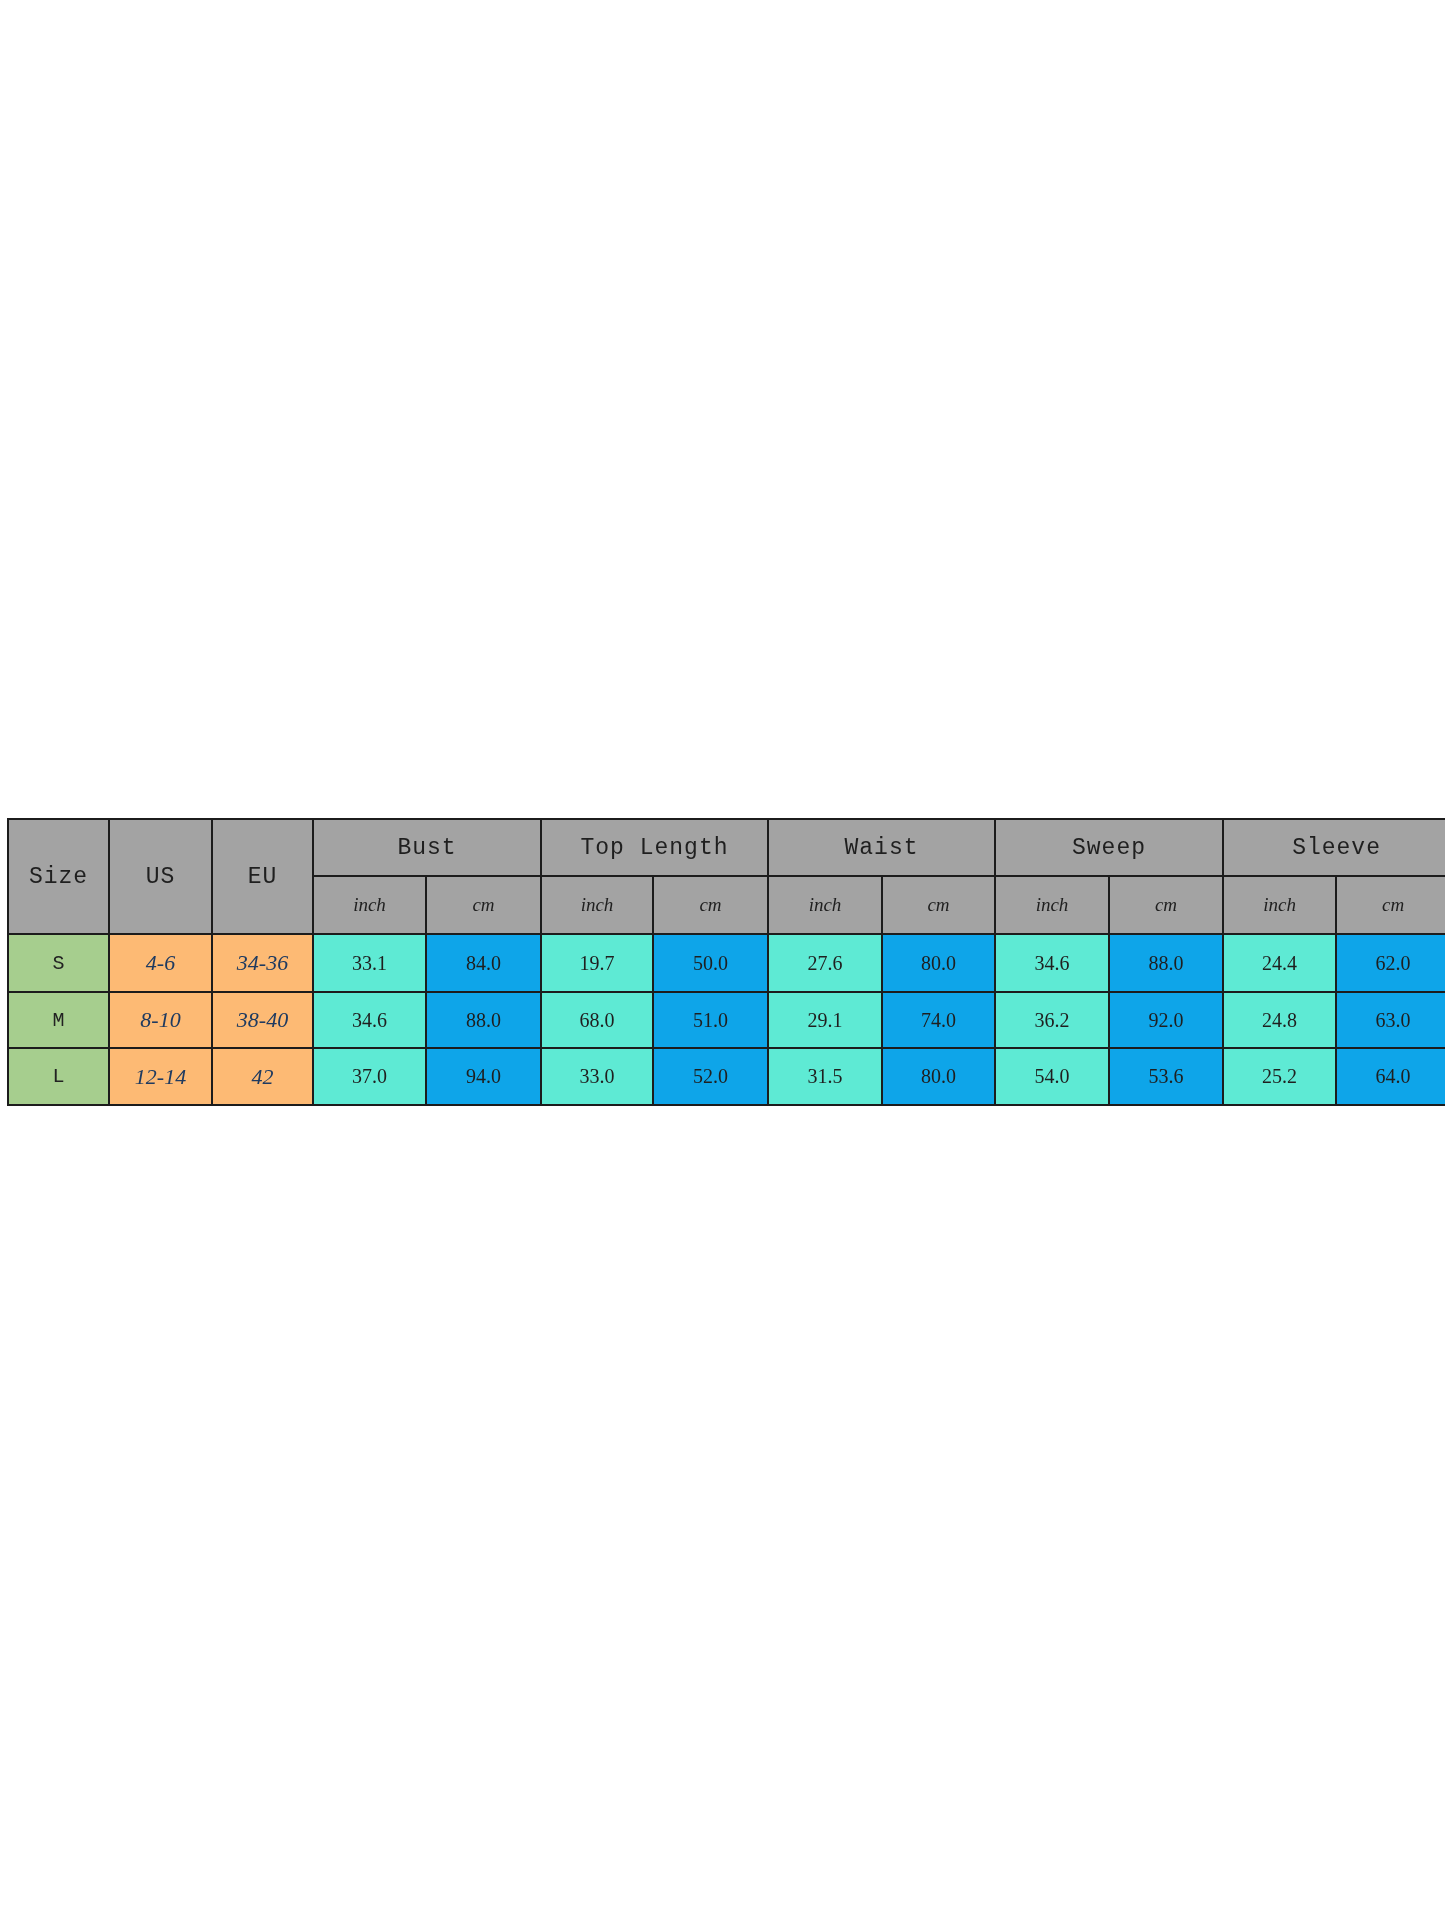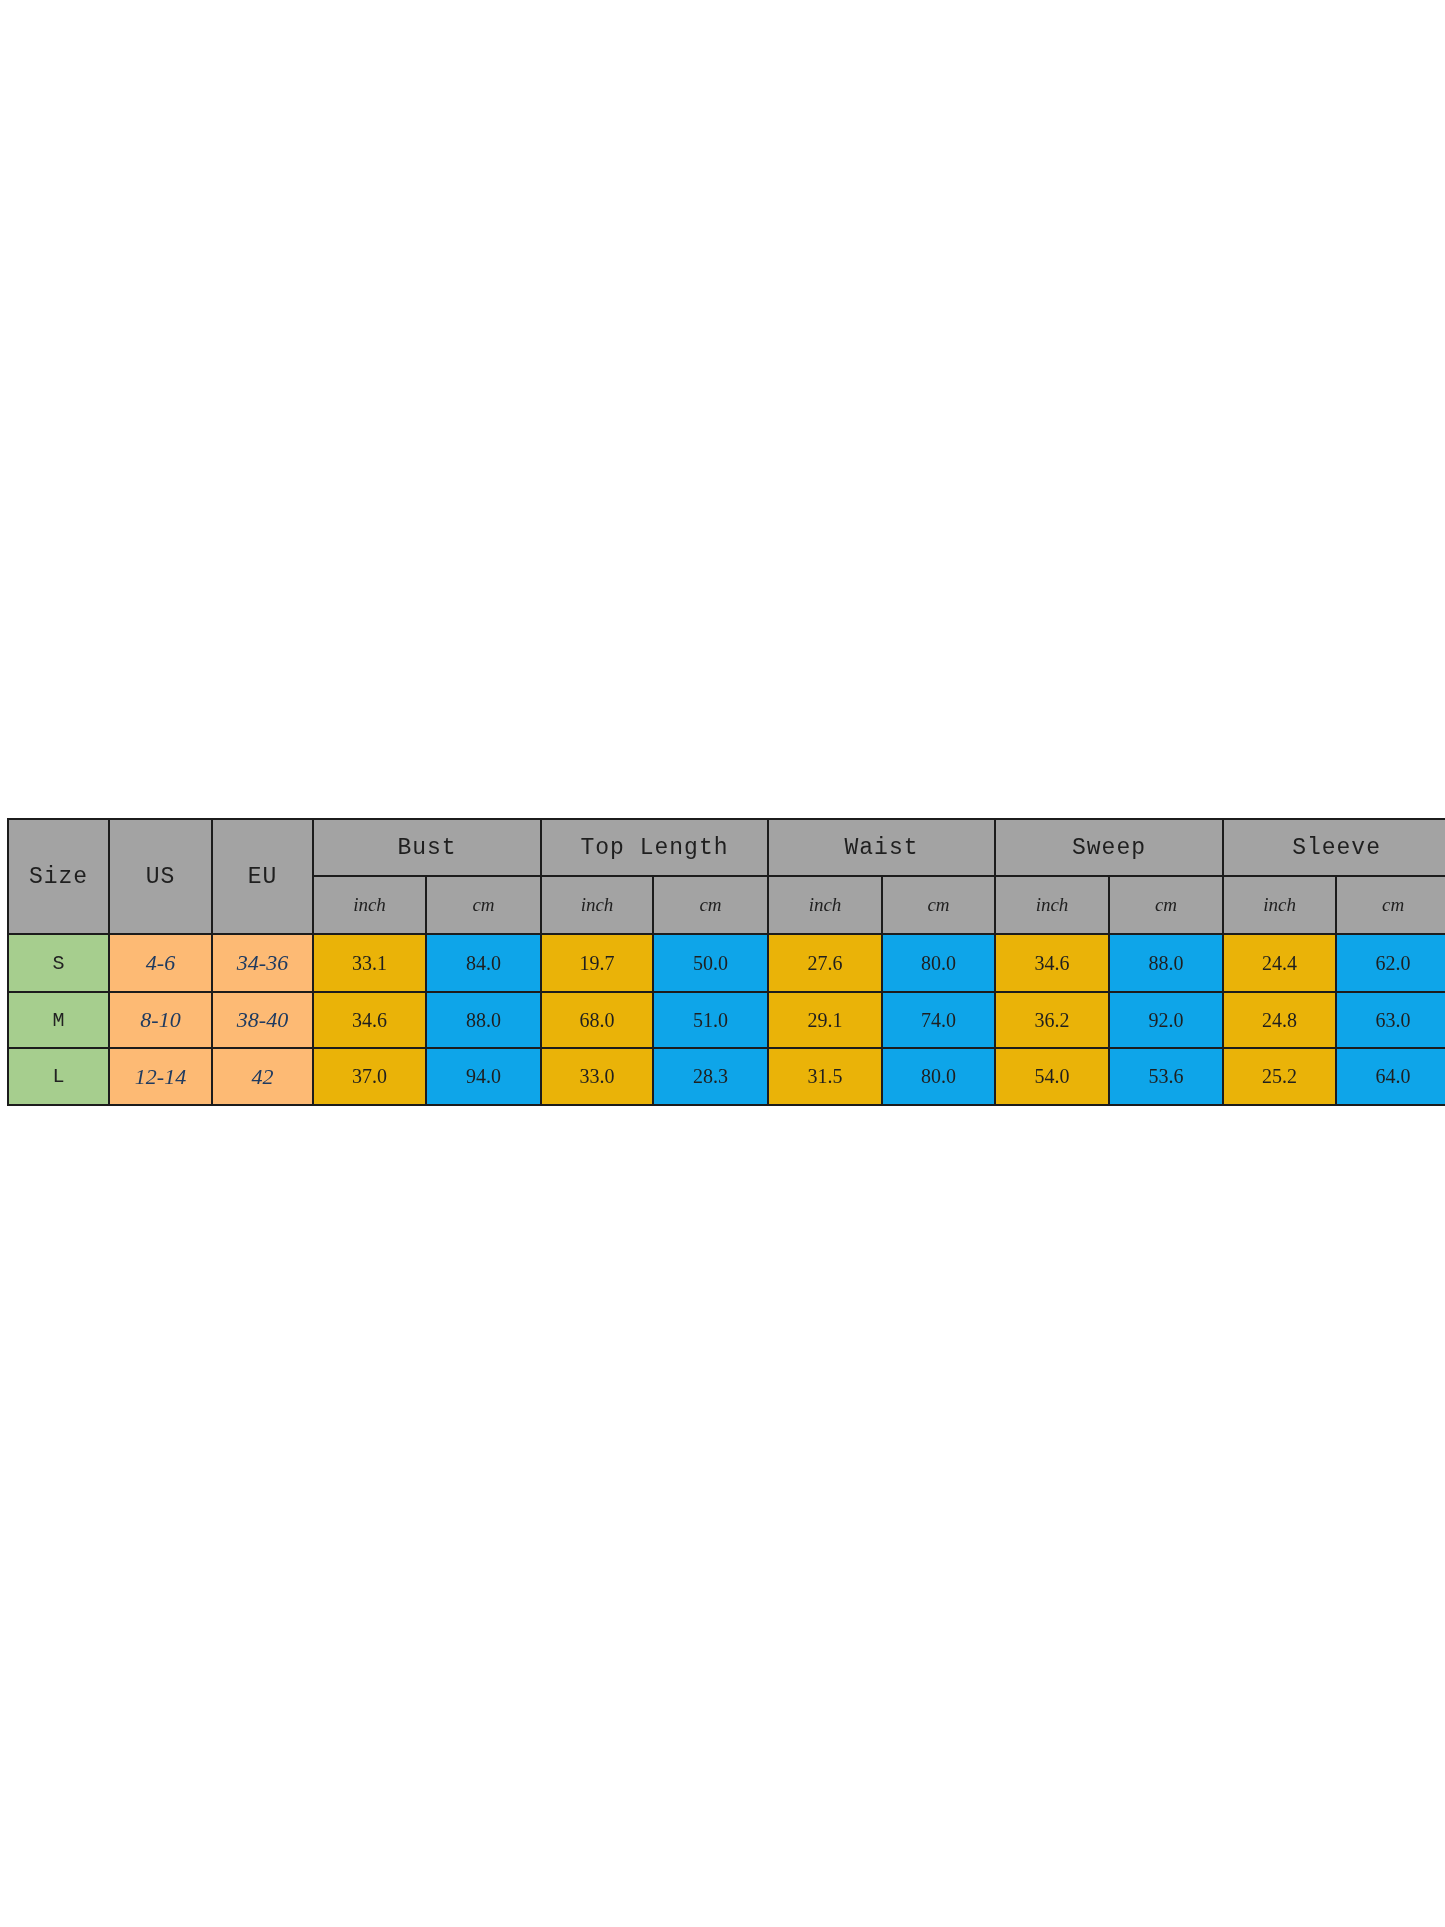--- a/index.html
+++ b/index.html
@@ -53,21 +53,21 @@
     font-size: 20px;
     color: #222222;
   }
   .useucell {
     background: #fdba74;
     font-style: italic;
     font-size: 22px;
     color: #1e3a60;
   }
   .inchcell {
-    background: #eab308;
+    background: #5eead4;
     font-size: 20px;
     color: #1f1f1f;
     margin-top: 40px;
   }
   .cmcell {
     background: #0ea5e9;
     font-size: 20px;
     color: #1f1f1f;
   }
 </style>
@@ -147,21 +147,21 @@
         <td class="cmcell">63.0</td>
       </tr>
 
       <tr class="r-l">
         <td class="sizecell">L</td>
         <td class="useucell">12-14</td>
         <td class="useucell">42</td>
         <td class="inchcell">37.0</td>
         <td class="cmcell">94.0</td>
         <td class="inchcell">33.0</td>
-        <td class="cmcell">28.3</td>
+        <td class="cmcell">52.0</td>
         <td class="inchcell">31.5</td>
         <td class="cmcell">80.0</td>
         <td class="inchcell">54.0</td>
         <td class="cmcell">53.6</td>
         <td class="inchcell">25.2</td>
         <td class="cmcell">64.0</td>
       </tr>
     </tbody>
   </table>
 </div>

